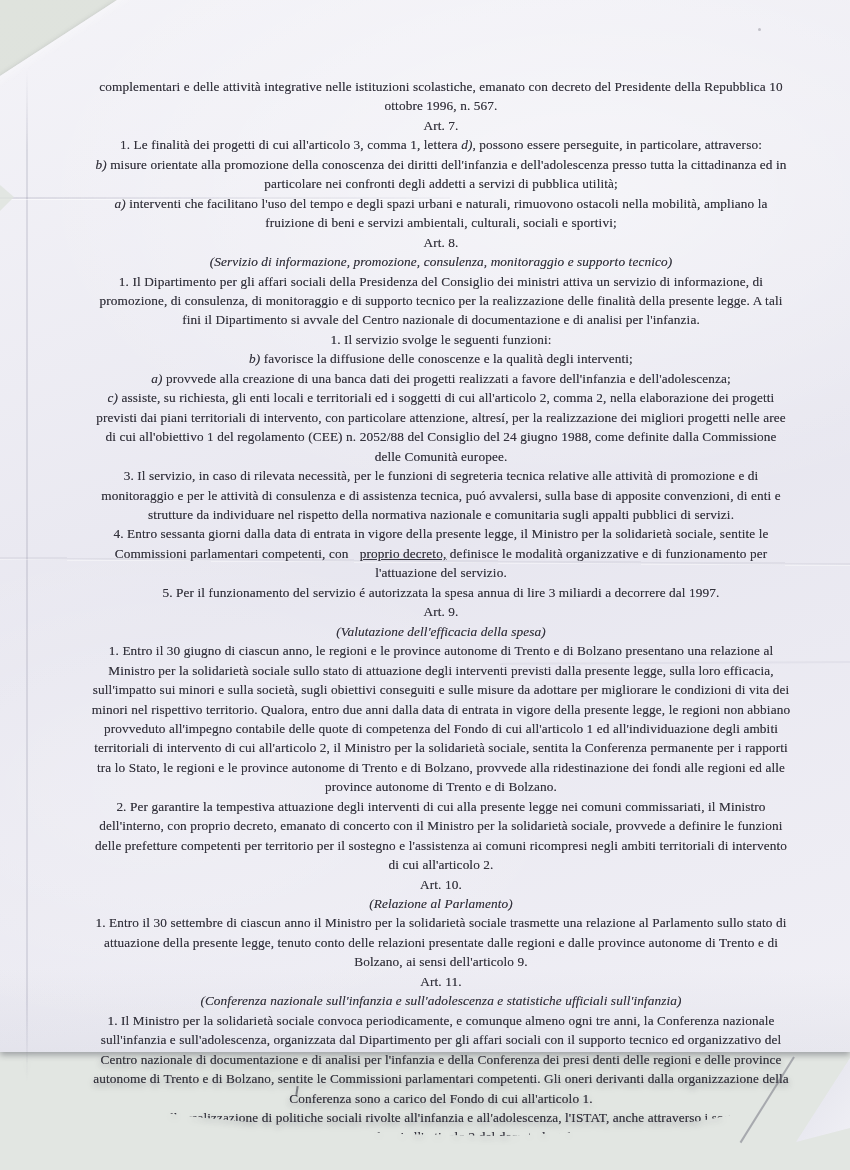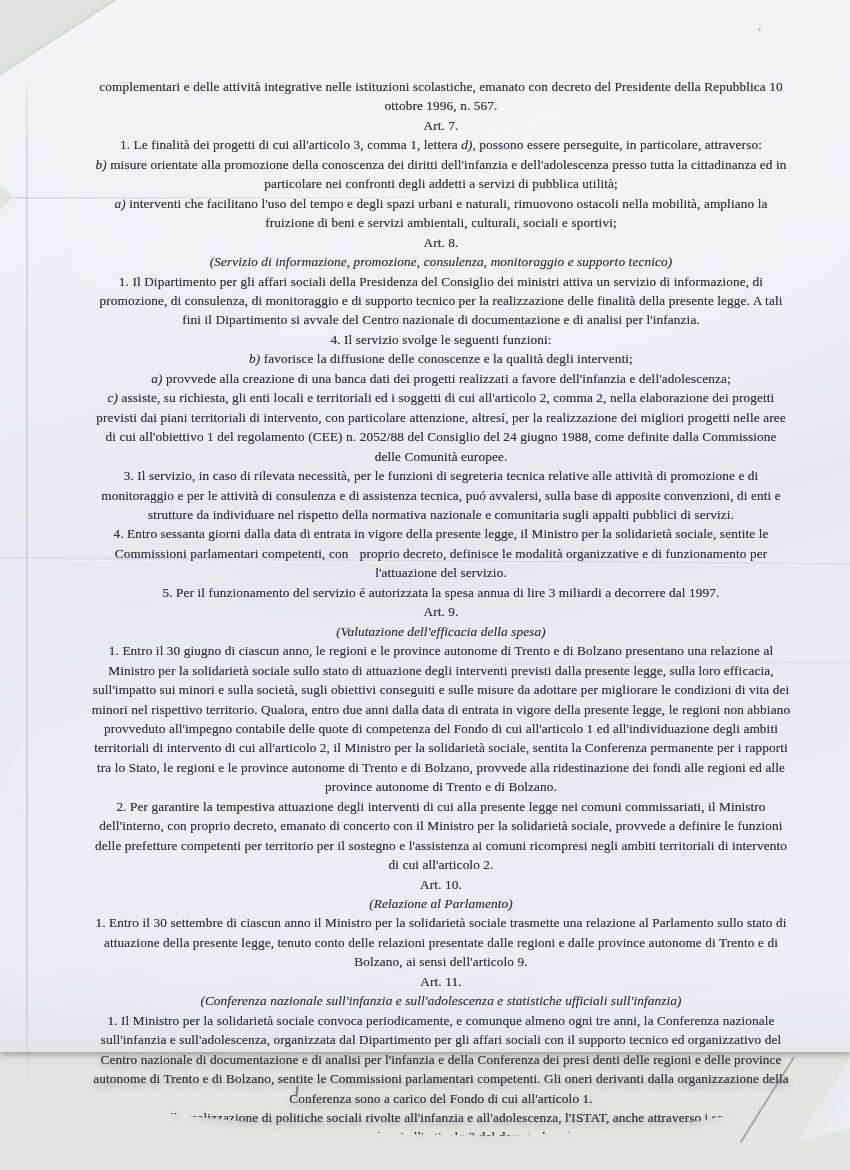--- a/index.html
+++ b/index.html
@@ -104,21 +104,21 @@
   .doc{
     position:absolute;left:91px;top:77px;width:700px;
     text-align:center;
     font-size:13.3px;line-height:19.45px;
     color:var(--ink);
     letter-spacing:.1px;
     text-shadow:0 0 .5px rgba(52,51,61,.55);
   }
   .doc .sub{font-style:italic;}
   .doc .line i{font-style:italic;}
-  .doc .u{margin-left:8px;}
+  .doc .u{text-decoration:underline;margin-left:8px;}
 </style>
 </head>
 <body>
 
 <div class="stage">
   <div class="bed"></div>
 
   <div class="second-sheet-wrap">
     <div class="second-sheet"></div>
   </div>
@@ -137,21 +137,21 @@
 
       <div class="doc">
           <div class="line p">complementari e delle attività integrative nelle istituzioni scolastiche, emanato con decreto del Presidente della Repubblica 10 ottobre 1996, n. 567.</div>
           <div class="line h">Art. 7.</div>
           <div class="line pi">1. Le finalità dei progetti di cui all'articolo 3, comma 1, lettera <i>d),</i> possono essere perseguite, in particolare, attraverso:</div>
           <div class="line li"><i>b)</i> misure orientate alla promozione della conoscenza dei diritti dell'infanzia e dell'adolescenza presso tutta la cittadinanza ed in particolare nei confronti degli addetti a servizi di pubblica utilità;</div>
           <div class="line li"><i>a)</i> interventi che facilitano l'uso del tempo e degli spazi urbani e naturali, rimuovono ostacoli nella mobilità, ampliano la fruizione di beni e servizi ambientali, culturali, sociali e sportivi;</div>
           <div class="line h">Art. 8.</div>
           <div class="line sub">(Servizio di informazione, promozione, consulenza, monitoraggio e supporto tecnico)</div>
           <div class="line p">1. Il Dipartimento per gli affari sociali della Presidenza del Consiglio dei ministri attiva un servizio di informazione, di promozione, di consulenza, di monitoraggio e di supporto tecnico per la realizzazione delle finalità della presente legge. A tali fini il Dipartimento si avvale del Centro nazionale di documentazione e di analisi per l'infanzia.</div>
-          <div class="line p">4. Il servizio svolge le seguenti funzioni:</div>
+          <div class="line p">1. Il servizio svolge le seguenti funzioni:</div>
           <div class="line li"><i>b)</i> favorisce la diffusione delle conoscenze e la qualità degli interventi;</div>
           <div class="line li"><i>a)</i> provvede alla creazione di una banca dati dei progetti realizzati a favore dell'infanzia e dell'adolescenza;</div>
           <div class="line li"><i>c)</i> assiste, su richiesta, gli enti locali e territoriali ed i soggetti di cui all'articolo 2, comma 2, nella elaborazione dei progetti previsti dai piani territoriali di intervento, con particolare attenzione, altresí, per la realizzazione dei migliori progetti nelle aree di cui all'obiettivo 1 del regolamento (CEE) n. 2052/88 del Consiglio del 24 giugno 1988, come definite dalla Commissione delle Comunità europee.</div>
           <div class="line p">3. Il servizio, in caso di rilevata necessità, per le funzioni di segreteria tecnica relative alle attività di promozione e di monitoraggio e per le attività di consulenza e di assistenza tecnica, puó avvalersi, sulla base di apposite convenzioni, di enti e strutture da individuare nel rispetto della normativa nazionale e comunitaria sugli appalti pubblici di servizi.</div>
           <div class="line pu">4. Entro sessanta giorni dalla data di entrata in vigore della presente legge, il Ministro per la solidarietà sociale, sentite le Commissioni parlamentari competenti, con <span class="u">proprio decreto,</span> definisce le modalità organizzative e di funzionamento per l'attuazione del servizio.</div>
           <div class="line p">5. Per il funzionamento del servizio é autorizzata la spesa annua di lire 3 miliardi a decorrere dal 1997.</div>
           <div class="line h">Art. 9.</div>
           <div class="line sub">(Valutazione dell'efficacia della spesa)</div>
           <div class="line p">1. Entro il 30 giugno di ciascun anno, le regioni e le province autonome di Trento e di Bolzano presentano una relazione al Ministro per la solidarietà sociale sullo stato di attuazione degli interventi previsti dalla presente legge, sulla loro efficacia, sull'impatto sui minori e sulla società, sugli obiettivi conseguiti e sulle misure da adottare per migliorare le condizioni di vita dei minori nel rispettivo territorio. Qualora, entro due anni dalla data di entrata in vigore della presente legge, le regioni non abbiano provveduto all'impegno contabile delle quote di competenza del Fondo di cui all'articolo 1 ed all'individuazione degli ambiti territoriali di intervento di cui all'articolo 2, il Ministro per la solidarietà sociale, sentita la Conferenza permanente per i rapporti tra lo Stato, le regioni e le province autonome di Trento e di Bolzano, provvede alla ridestinazione dei fondi alle regioni ed alle province autonome di Trento e di Bolzano.</div>
           <div class="line p">2. Per garantire la tempestiva attuazione degli interventi di cui alla presente legge nei comuni commissariati, il Ministro dell'interno, con proprio decreto, emanato di concerto con il Ministro per la solidarietà sociale, provvede a definire le funzioni delle prefetture competenti per territorio per il sostegno e l'assistenza ai comuni ricompresi negli ambiti territoriali di intervento di cui all'articolo 2.</div>

